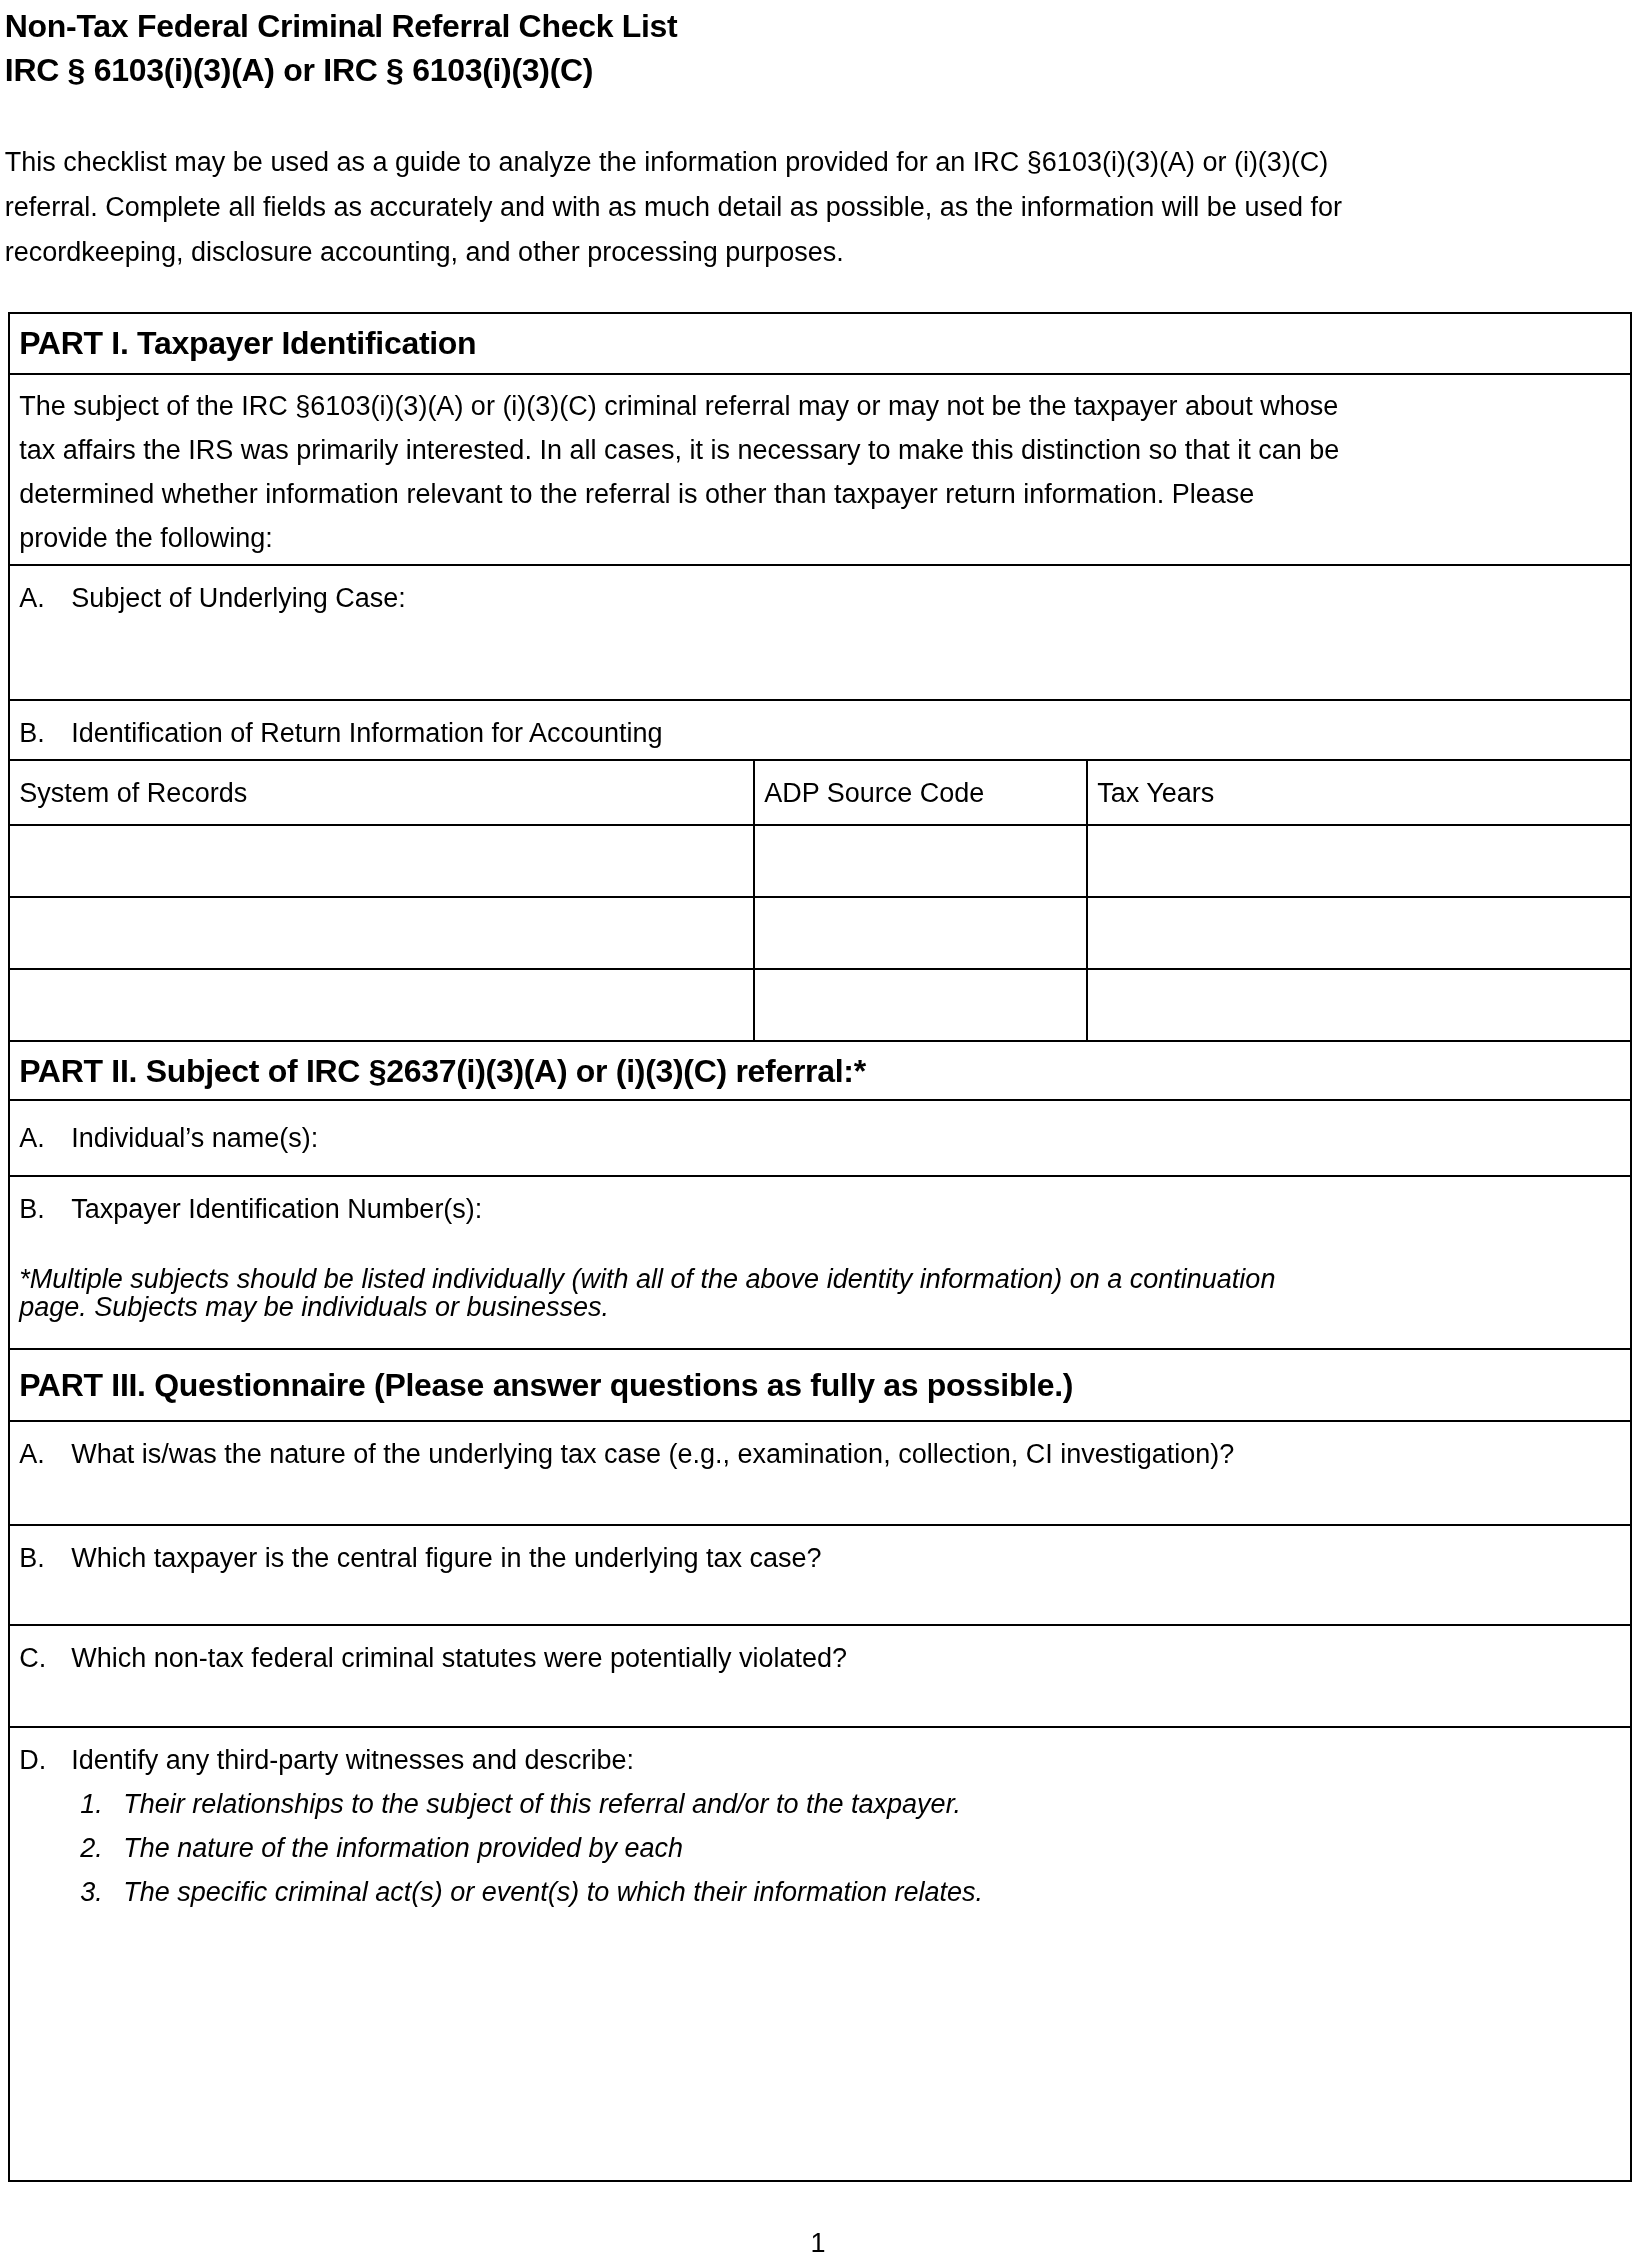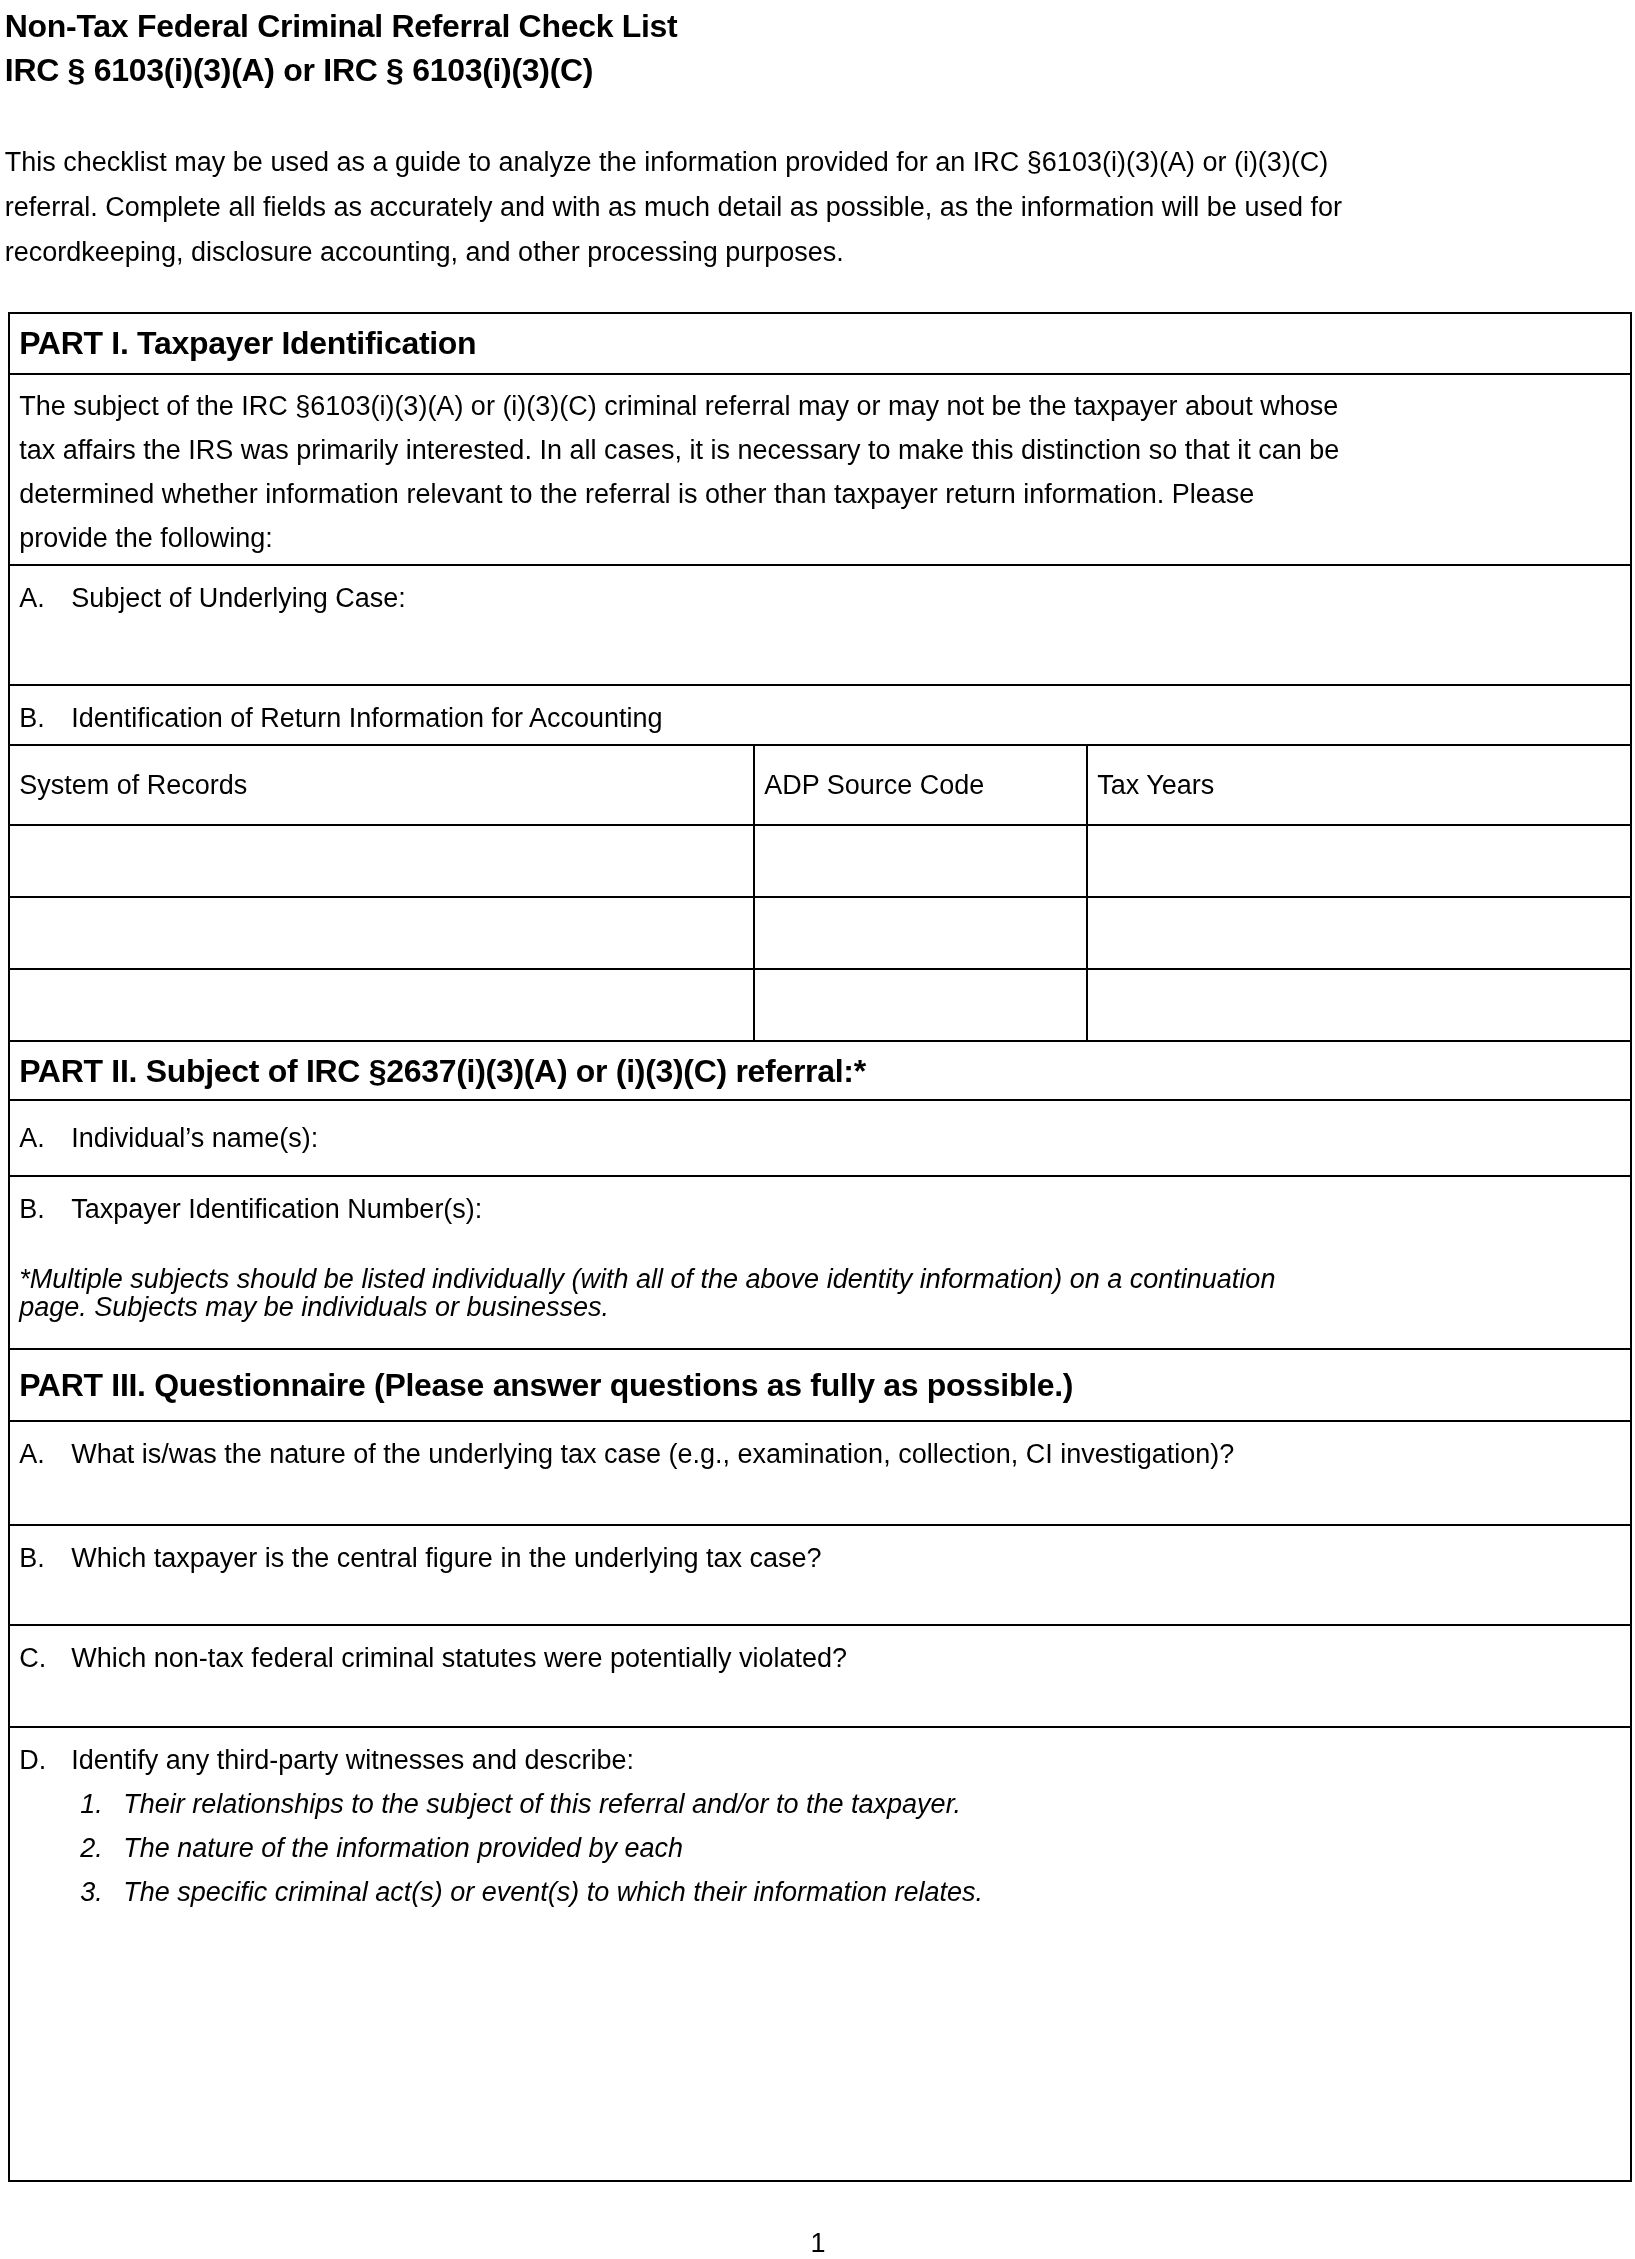--- a/index.html
+++ b/index.html
@@ -90,33 +90,33 @@
         <td colspan="3">PART I. Taxpayer Identification</td>
       </tr>
 
       <tr style="height:175px">
         <td colspan="3" class="para">The subject of the IRC §6103(i)(3)(A) or (i)(3)(C) criminal referral may or may not be the taxpayer about whose
 tax affairs the IRS was primarily interested. In all cases, it is necessary to make this distinction so that it can be
 determined whether information relevant to the referral is other than taxpayer return information. Please
 provide the following:</td>
       </tr>
 
-      <tr style="height:120px">
+      <tr style="height:135px">
         <td colspan="3">
           <span class="lbl">A.</span><span>Subject of Underlying Case:</span>
         </td>
       </tr>
 
       <tr style="height:60px">
         <td colspan="3">
           <span class="lbl">B.</span><span>Identification of Return Information for Accounting</span>
         </td>
       </tr>
 
-      <tr class="colhead" style="height:80px">
+      <tr class="colhead" style="height:65px">
         <td>System of Records</td>
         <td>ADP Source Code</td>
         <td>Tax Years</td>
       </tr>
 
       <tr style="height:72px">
         <td></td>
         <td></td>
         <td></td>
       </tr>

